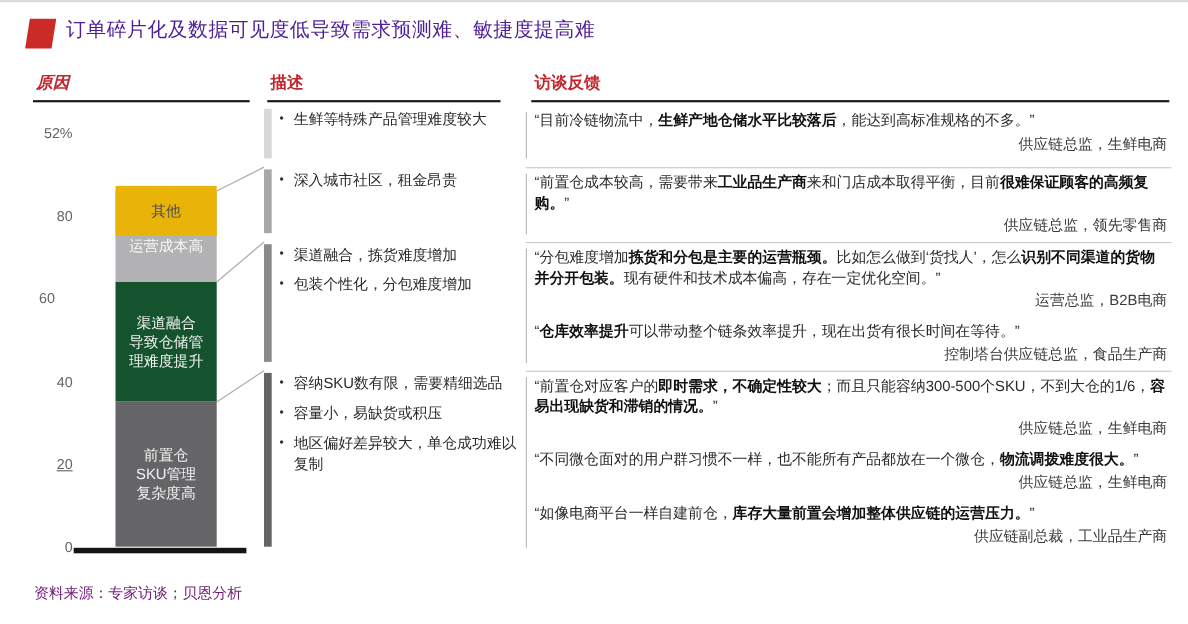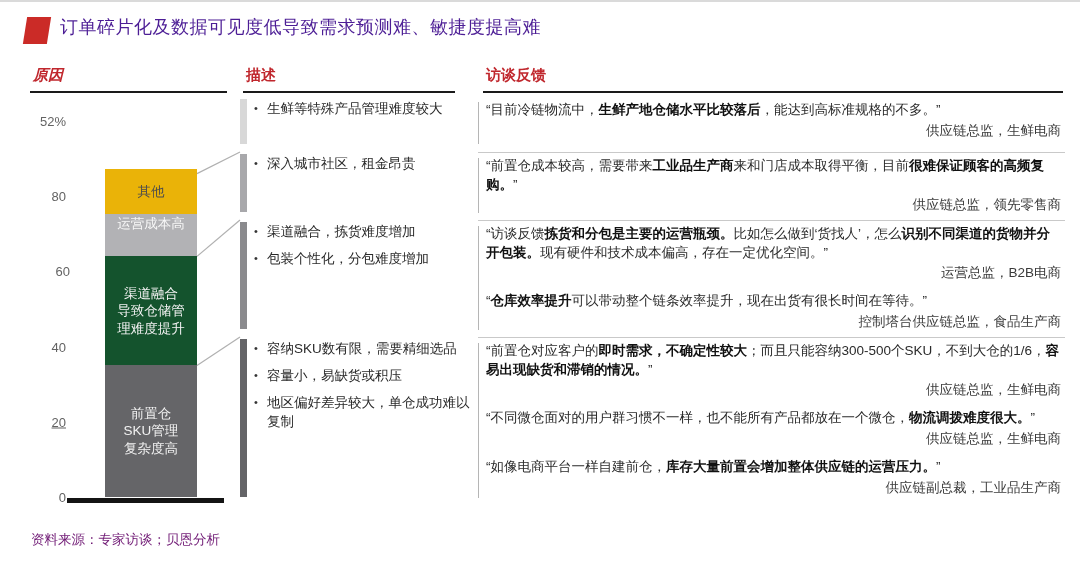--- a/index.html
+++ b/index.html
@@ -53,21 +53,21 @@
       <line x1="197" y1="256.36" x2="240" y2="220" stroke="#b0b0b0" stroke-width="1.2"></line>
       <line x1="197" y1="173.64000000000001" x2="240" y2="152" stroke="#b0b0b0" stroke-width="1.2"></line>
     </svg>
   <div id="desc-layer"></div>
   <div id="feed-layer"></div>
 
   <div class="abs x-axis"></div>
   <div class="abs source-note">资料来源：专家访谈；贝恩分析</div>
 <div class="abs tick-label" style="left: 24px; top: 121px;">52%</div>
     <div class="abs tick-label" style="left: 24px; top: 196.2px;">80</div>
-    <div class="abs tick-label" style="left: 28px; top: 271.4px;">60</div>
+    <div class="abs tick-label" style="left: 8px; top: 271.4px;">60</div>
     <div class="abs tick-label" style="left: 24px; top: 346.6px;">40</div>
     <div class="abs tick-label" style="left: 24px; top: 421.8px; text-decoration: underline;">20</div>
     <div class="abs tick-label" style="left: 24px; top: 497px;">0</div>
     <div class="abs bar-seg" style="top: 365.4px; height: 131.6px; background: rgb(101, 101, 104);">
       <div class="seg-label" style="color: rgb(242, 242, 242);">前置仓
 SKU管理
 复杂度高</div>
     </div>
     <div class="abs bar-seg" style="top: 256.36px; height: 109.04px; background: #14532d;">
       <div class="seg-label" style="color: rgb(242, 242, 242);">渠道融合
@@ -139,21 +139,21 @@
     <div class="abs feed-row sep" style="top: 152px; height: 68px;">
       <div class="feed-vline" style="height: 55px;"></div>
       <div class="feed-content">
         <p class="quote"><span>“前置仓成本较高，需要带来</span><span class="b">工业品生产商</span><span>来和门店成本取得平衡，目前</span><span class="b">很难保证顾客的高频复购。</span><span>”</span></p>
         <p class="attr">供应链总监，领先零售商</p>
       </div>
     </div>
     <div class="abs feed-row sep" style="top: 220px; height: 117px;">
       <div class="feed-vline" style="height: 104px;"></div>
       <div class="feed-content">
-        <p class="quote"><span>“访谈反馈</span><span class="b">拣货和分包是主要的运营瓶颈。</span><span>比如怎么做到‘货找人’，怎么</span><span class="b">识别不同渠道的货物并分开包装。</span><span>现有硬件和技术成本偏高，存在一定优化空间。”</span></p>
+        <p class="quote"><span>“分包难度增加</span><span class="b">拣货和分包是主要的运营瓶颈。</span><span>比如怎么做到‘货找人’，怎么</span><span class="b">识别不同渠道的货物并分开包装。</span><span>现有硬件和技术成本偏高，存在一定优化空间。”</span></p>
         <p class="attr">运营总监，B2B电商</p>
         <p class="quote"><span>“</span><span class="b">仓库效率提升</span><span>可以带动整个链条效率提升，现在出货有很长时间在等待。”</span></p>
         <p class="attr">控制塔台供应链总监，食品生产商</p>
       </div>
     </div>
     <div class="abs feed-row sep" style="top: 337px; height: 168px;">
       <div class="feed-vline" style="height: 155px;"></div>
       <div class="feed-content">
         <p class="quote"><span>“前置仓对应客户的</span><span class="b">即时需求，不确定性较大</span><span>；而且只能容纳300-500个SKU，不到大仓的1/6，</span><span class="b">容易出现缺货和滞销的情况。</span><span>”</span></p>
         <p class="attr">供应链总监，生鲜电商</p>

